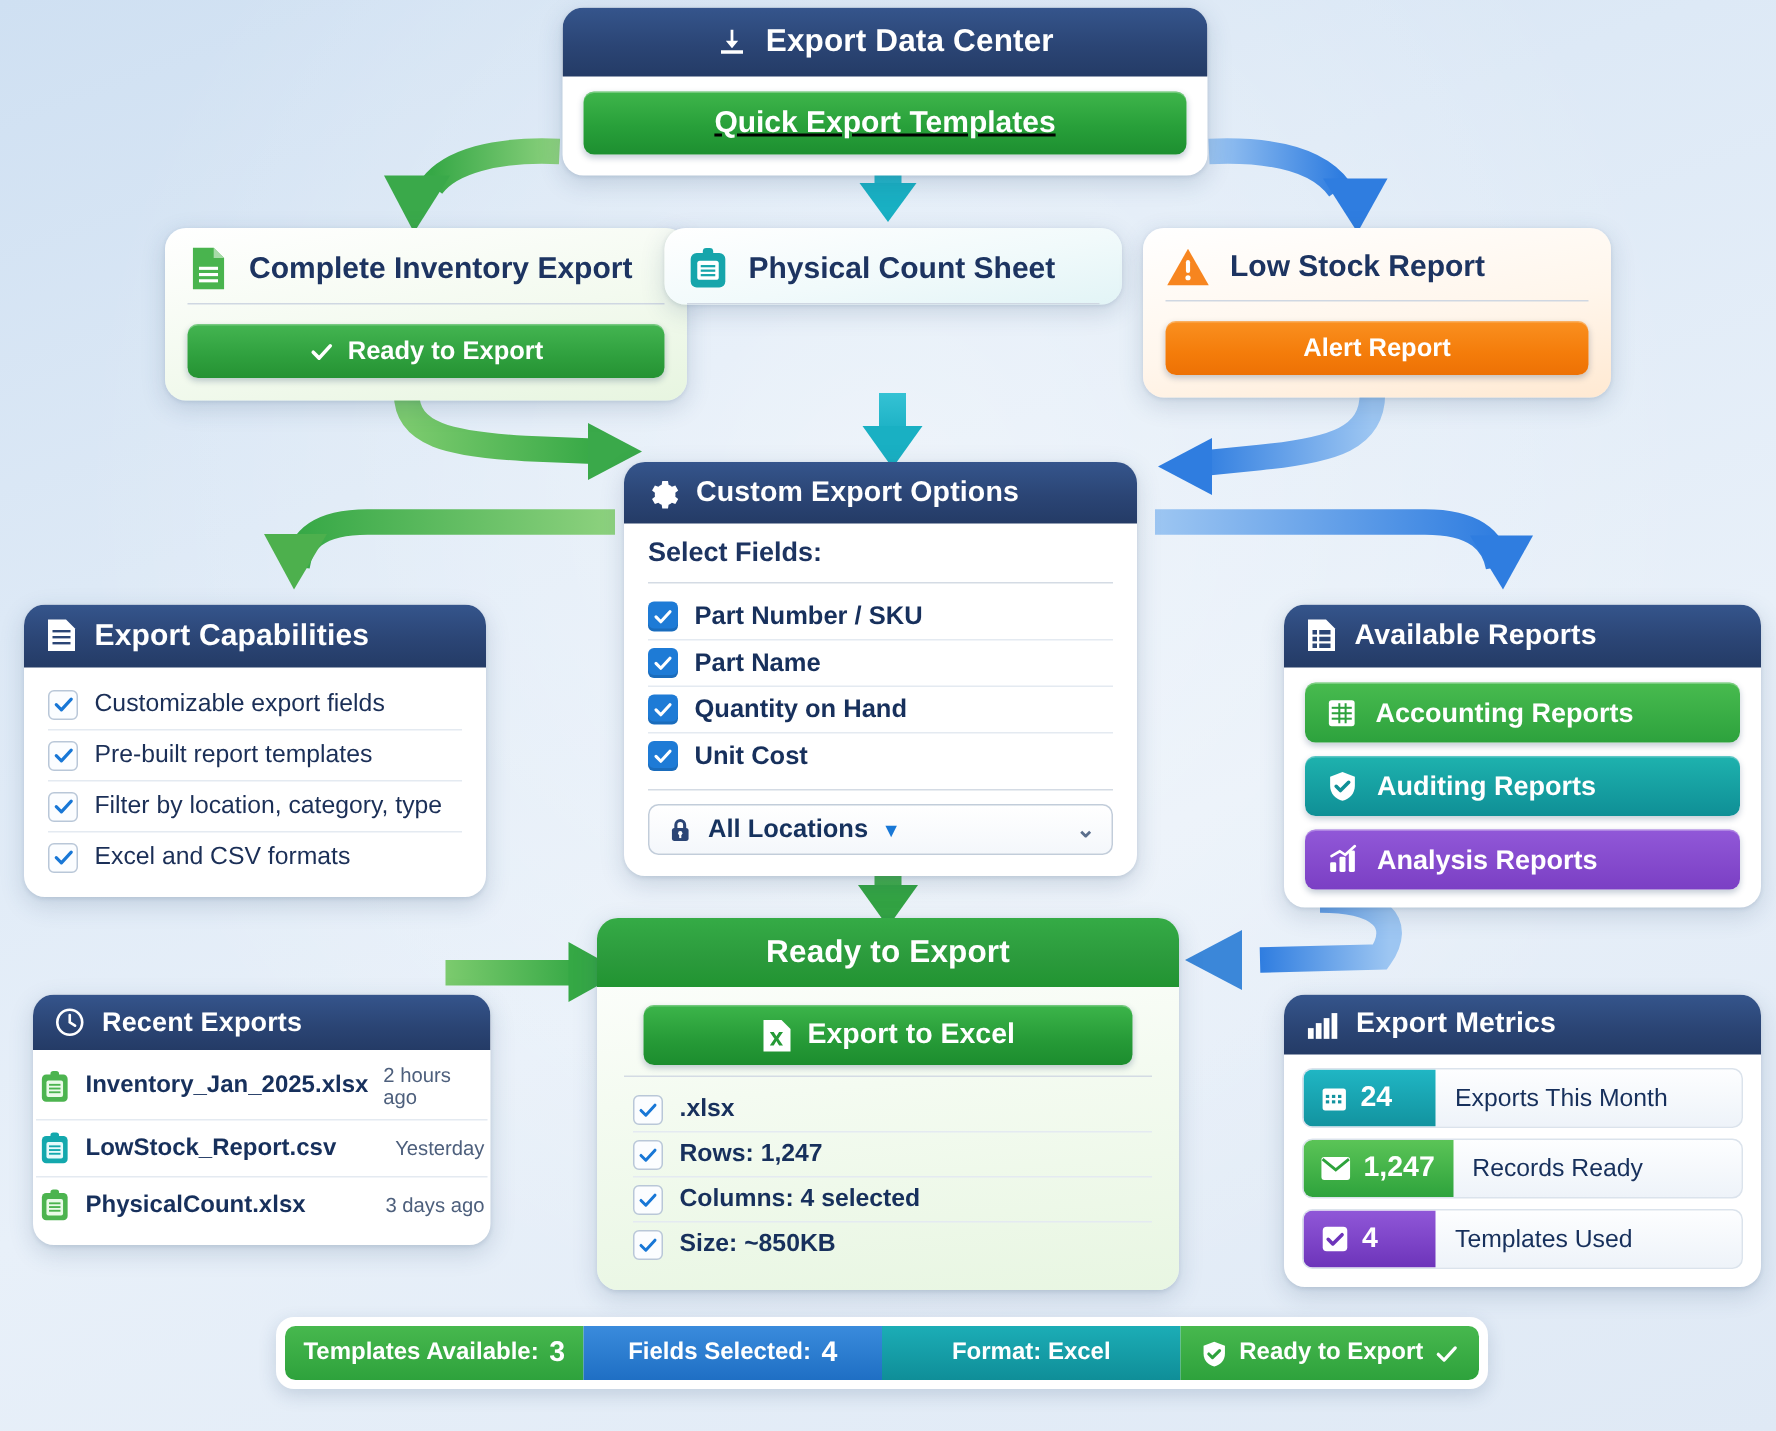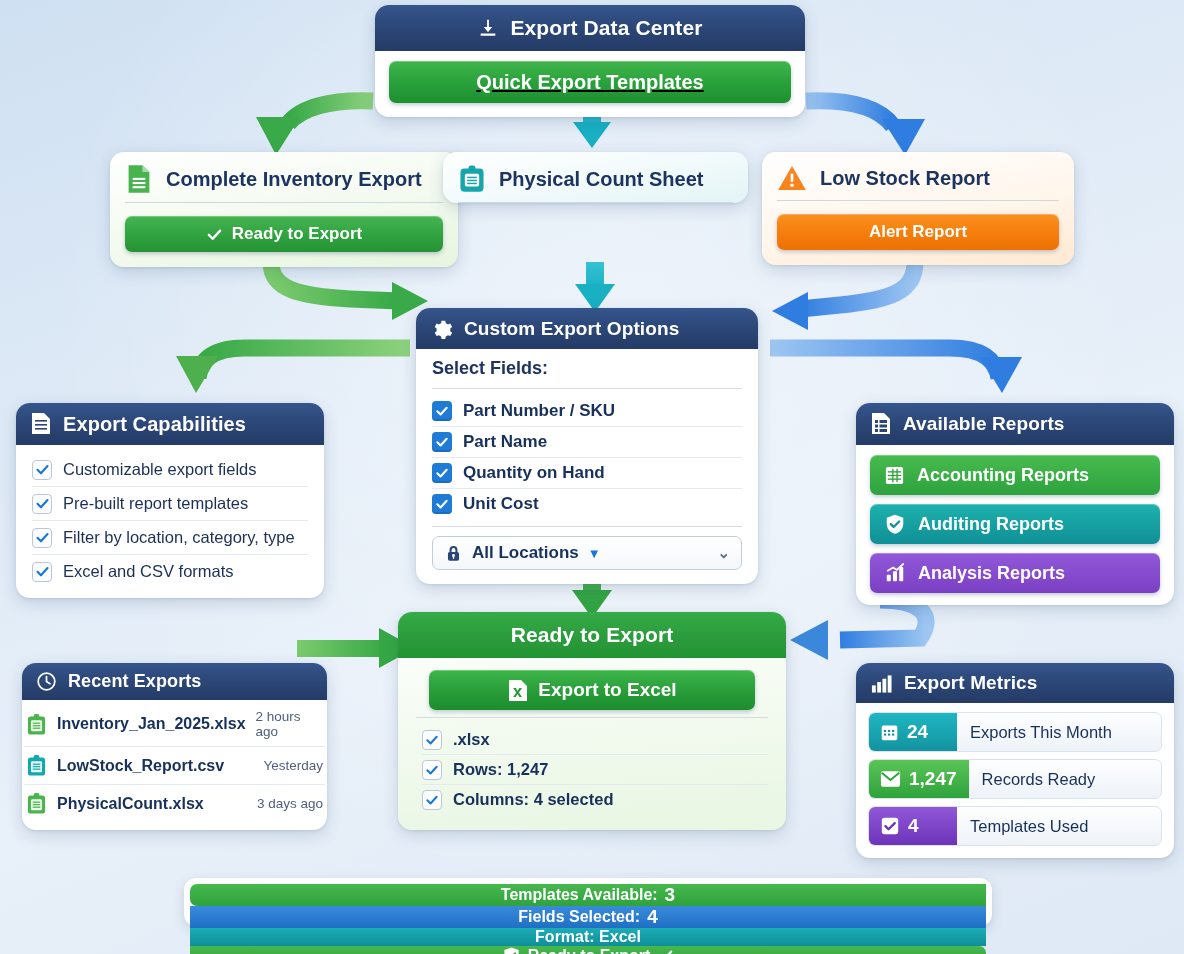--- a/index.html
+++ b/index.html
@@ -179,21 +179,21 @@
   .mval-teal   { background: linear-gradient(180deg,#20b6c4 0%, #12939f 100%); }
   .mval-green  { background: linear-gradient(180deg,#5bc457 0%, #2ea33c 100%); }
   .mval-purple { background: linear-gradient(180deg,#9057d8 0%, #6d34ba 100%); }
   .mlabel { display: flex; align-items: center; padding-left: 13px; font-size: 16.5px; color: #17305c; }
 
   
   #statusbar {
     position: absolute; left: 184px; top: 878px; width: 808px; height: 48px;
     background: #fff; border-radius: 12px; padding: 6px;
     box-shadow: 0 4px 12px rgba(40,70,110,.18);
-    display: flex; z-index: 6; flex-direction: column;
+    display: flex; z-index: 6;
   }
   .sseg {
     flex: 1; display: flex; align-items: center; justify-content: center; gap: 7px;
     color: #fff; font-weight: bold; font-size: 16px;
   }
   .sseg:first-child { border-radius: 7px 0 0 7px; }
   .sseg:last-child  { border-radius: 0 7px 7px 0; }
   .sseg .num { font-size: 19px; }
   .s-green { background: linear-gradient(180deg,#47b84e 0%, #2ea23c 100%); }
   .s-blue  { background: linear-gradient(180deg,#3a8bdc 0%, #1f6fc4 100%); }
@@ -558,20 +558,28 @@
         <span>Rows: 1,247</span>
       </div>
       <div class="crow">
         <span class="cbox cbox-outline">
             <svg width="14" height="14" viewBox="0 0 24 24" fill="none" stroke-width="3.4" stroke-linecap="round" stroke-linejoin="round">
               <path d="M4 12.5l5.5 5.5L20 6.5"></path>
             </svg>
           </span>
         <span>Columns: 4 selected</span>
       </div>
+      <div class="crow">
+        <span class="cbox cbox-outline">
+            <svg width="14" height="14" viewBox="0 0 24 24" fill="none" stroke-width="3.4" stroke-linecap="round" stroke-linejoin="round">
+              <path d="M4 12.5l5.5 5.5L20 6.5"></path>
+            </svg>
+          </span>
+        <span>Size: ~850KB</span>
+      </div>
     </div>
   </div>
 
   <div class="node" id="recent">
     <div class="hdr hdr-navy">
       <span class="ico">
         <svg width="21" height="21" viewBox="0 0 24 24" fill="none" stroke="#fff" stroke-width="2">
             <circle cx="12" cy="12" r="9.5"></circle>
             <path d="M12 6.5V12l4 2.6" stroke-linecap="round"></path>
           </svg>

